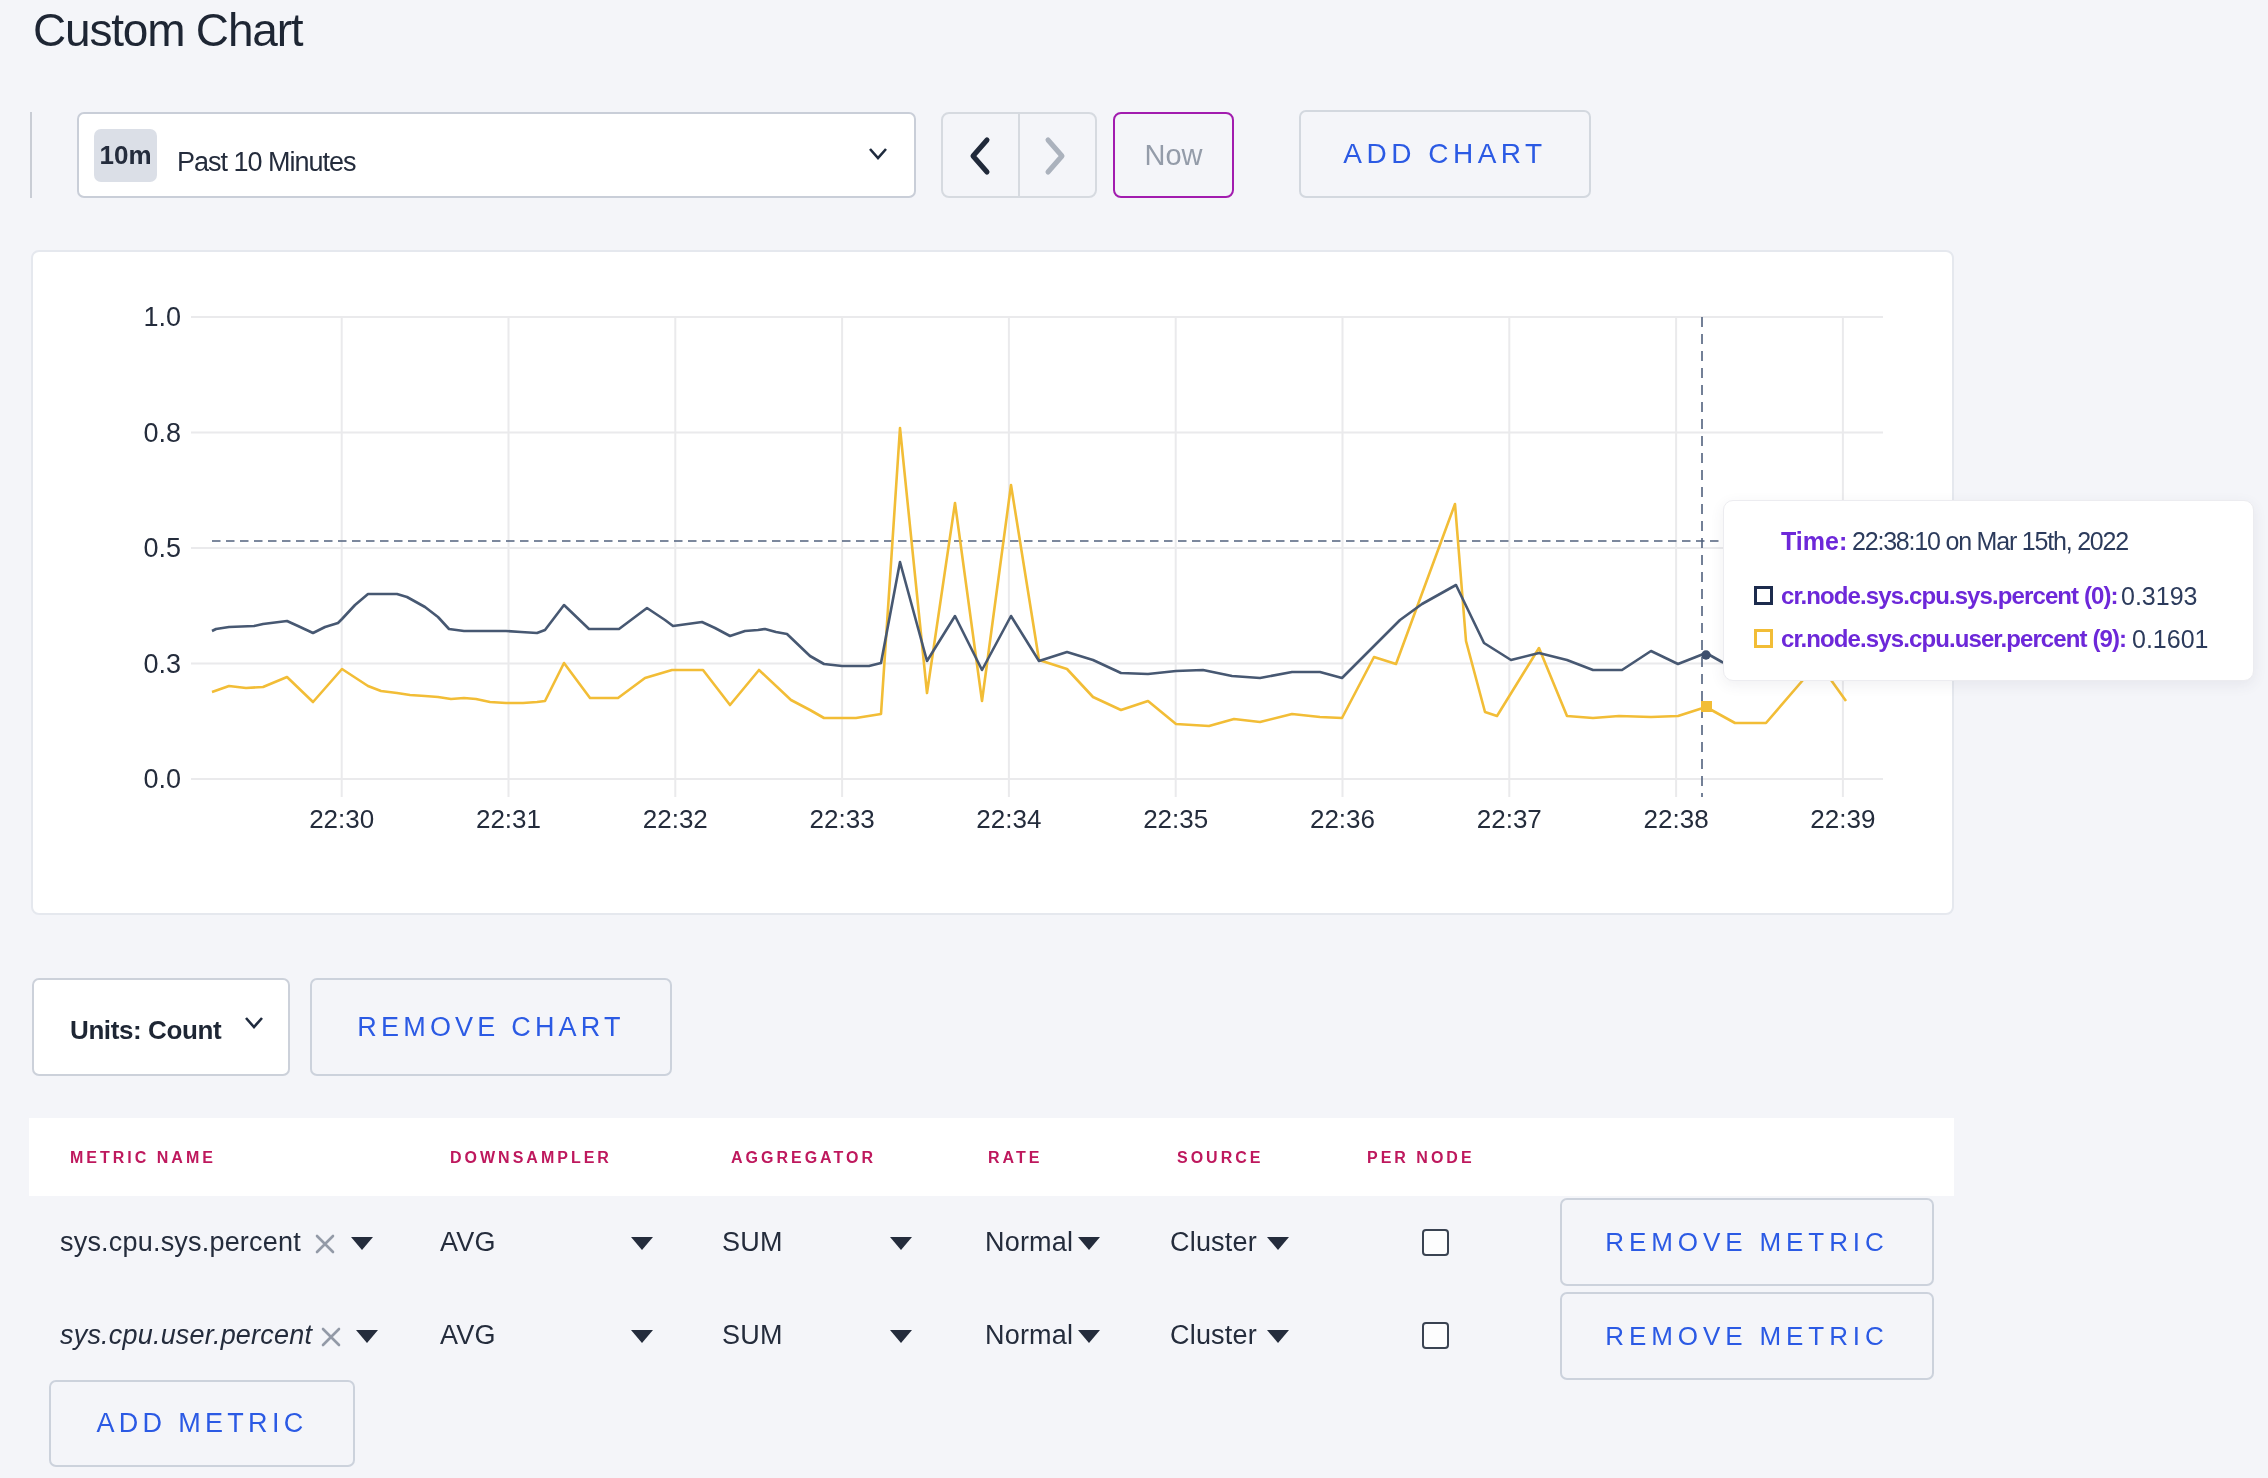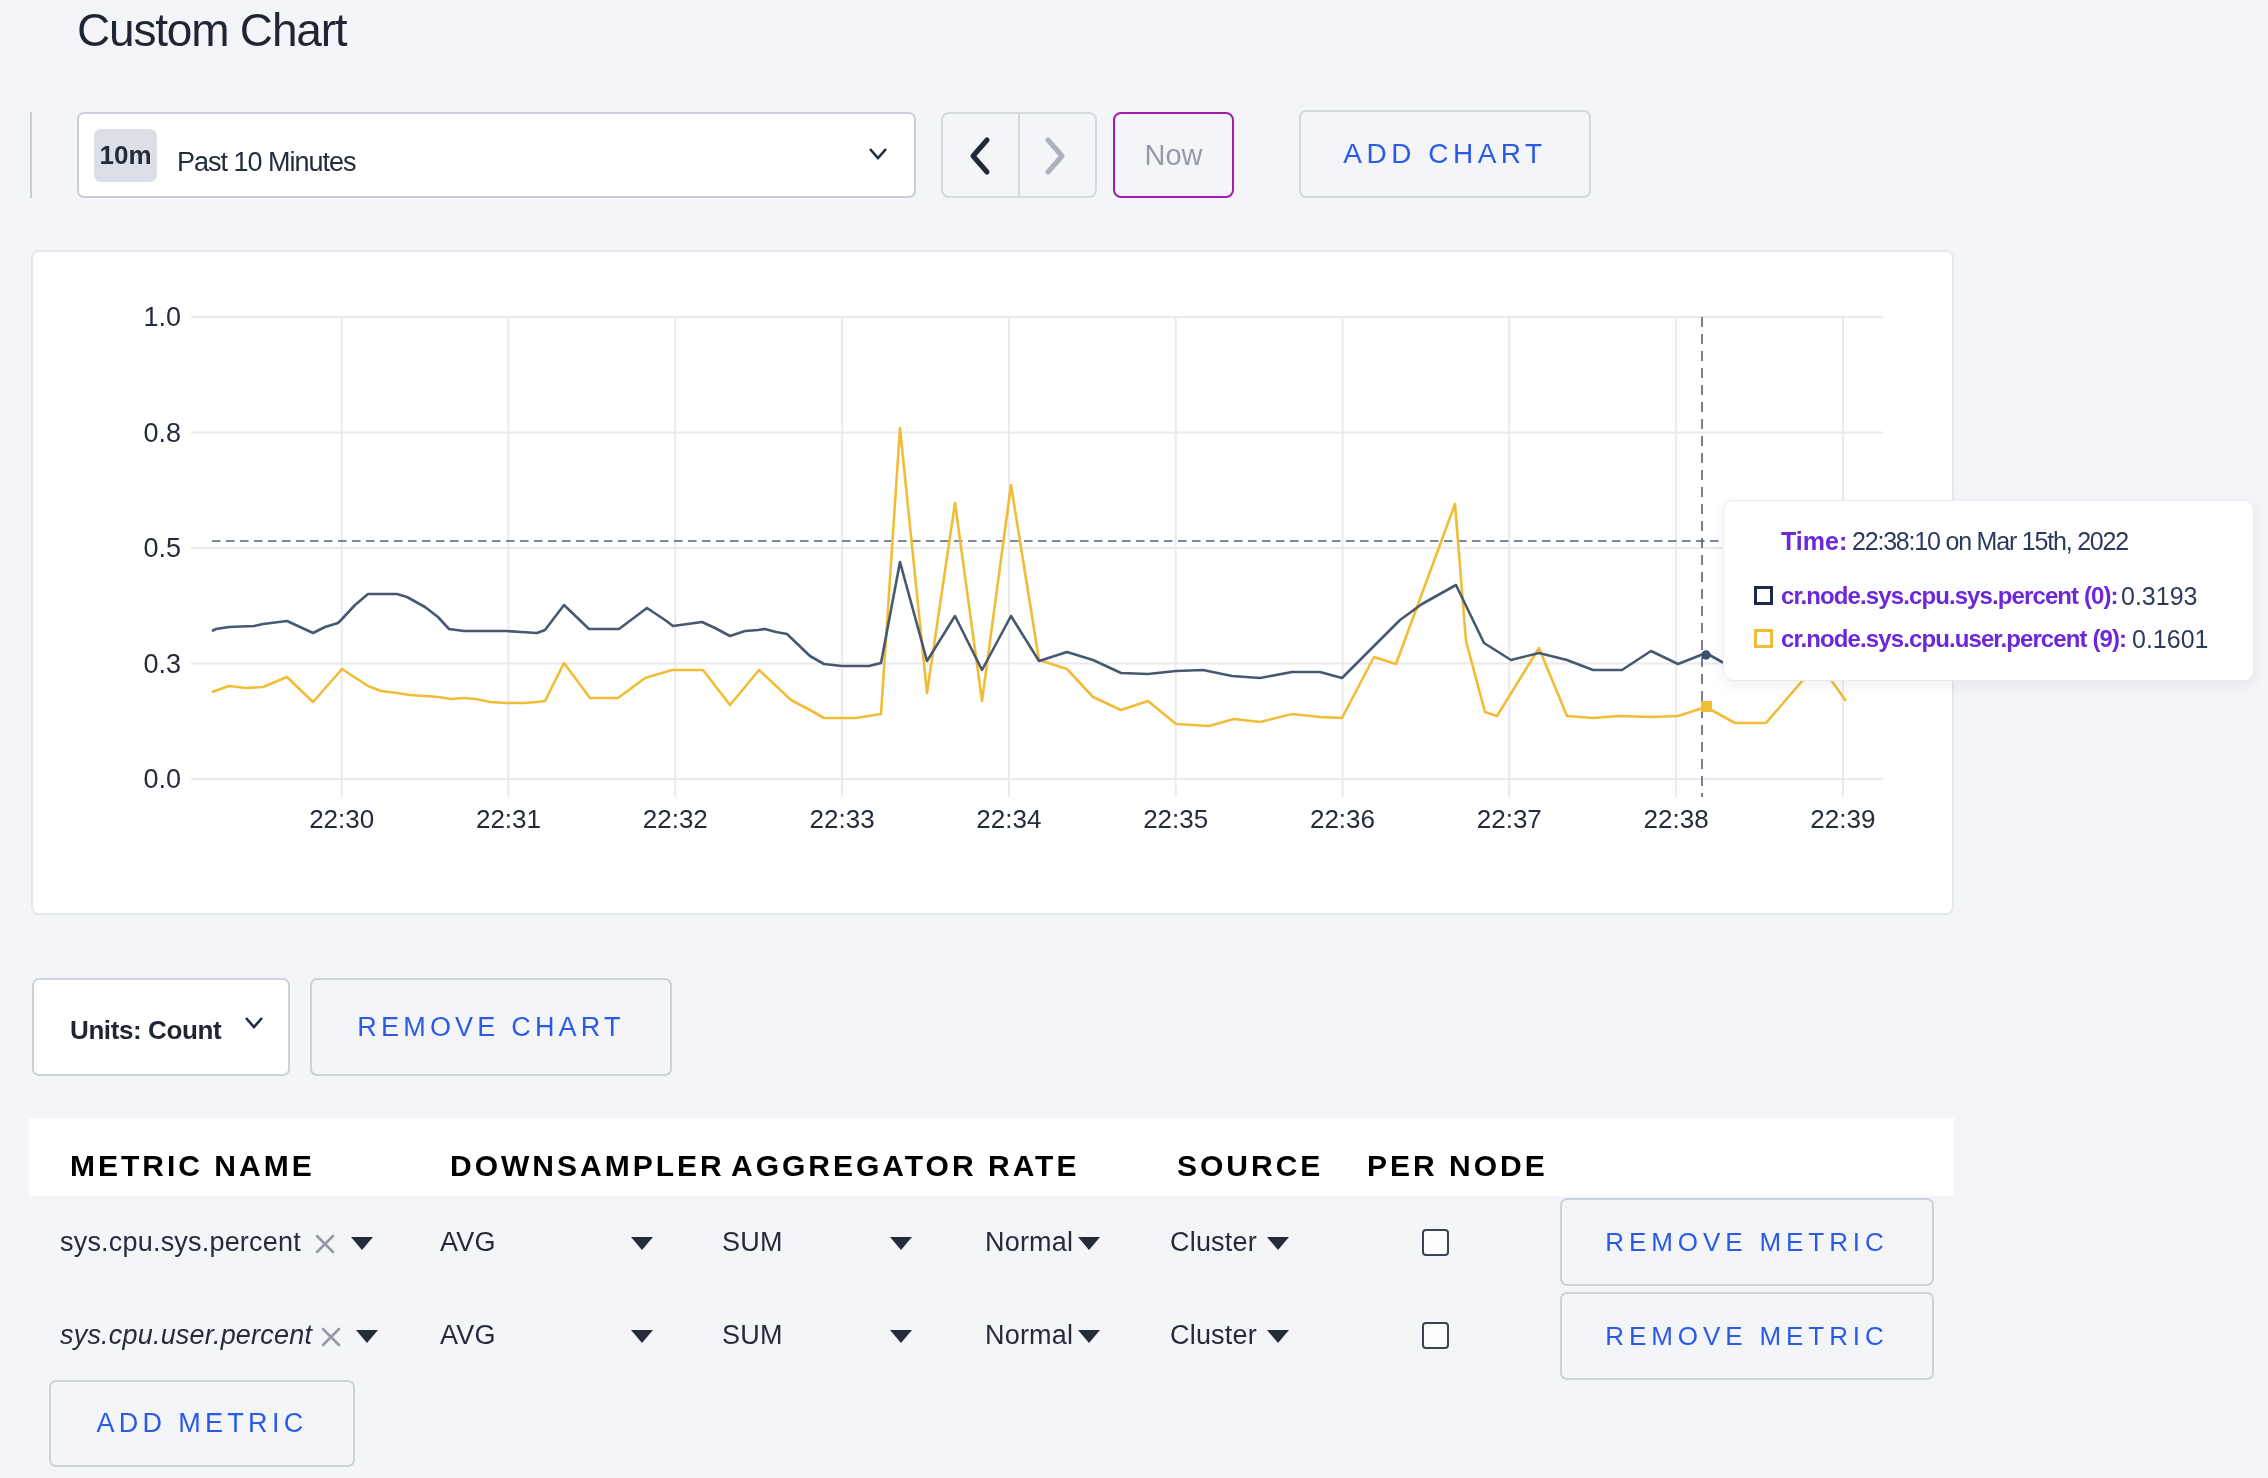--- a/index.html
+++ b/index.html
@@ -1,18 +1,18 @@
 <!DOCTYPE html>
 <html><head>
 <meta charset="utf-8">
 <style>
   * { margin:0; padding:0; box-sizing:border-box; }
   html,body { width:2268px; height:1478px; background:#f4f5f9; font-family:"Liberation Sans", sans-serif; position:relative; overflow:hidden; }
   .abs { position:absolute; }
-  .title { left:33px; top:3px; font-size:46px; color:#1e2634; font-weight:500; letter-spacing:-1.2px;margin-left:44px; }
+  .title { left:33px; top:3px; font-size:46px; color:#1e2634; font-weight:500; letter-spacing:-1.2px; }
   .vdiv { left:30px; top:112px; width:2px; height:86px; background:#c9cdd5; }
   .dropdown { left:77px; top:112px; width:839px; height:86px; background:#fff; border:2px solid #c9ced8; border-radius:7px; }
   .badge { left:94px; top:129px; width:63px; height:53px; background:#dbdfe7; border-radius:7px; color:#242c3c; font-size:26px; font-weight:bold; text-align:center; line-height:53px; }
   .ddlabel { left:177px; top:147px; font-size:27px; color:#242c3c; font-weight:500; letter-spacing:-1px; }
   .chev { width:24px; height:24px; }
   .navgrp { left:941px; top:112px; width:156px; height:86px; border:2px solid #d6dae0; border-radius:8px; }
   .navdiv { left:1018px; top:114px; width:2px; height:82px; background:#d6dae0; }
   .btn { border:2px solid #a21caf; border-radius:8px; text-align:center; }
   .now { left:1113px; top:112px; width:121px; height:86px; font-size:29px; color:#949ca9; line-height:82px; font-weight:500; }
   .bluebtn { color:#2b5ae4; letter-spacing:3.5px; font-weight:400; }
@@ -20,21 +20,21 @@
   .card { left:31px; top:250px; width:1923px; height:665px; background:#fff; border:2px solid #e5e8ee; border-radius:8px; }
   .tooltip { left:1723px; top:500px; width:531px; height:181px; background:#fff; border:1px solid #ececf0; border-radius:10px; box-shadow:0 4px 14px rgba(60,70,90,0.08); z-index:5; }
   .tt-row { position:absolute; left:0; width:100%; white-space:nowrap; }
   .tt-label { font-weight:bold; color:#6d28d9; font-size:25px; }
   .tt-val { color:#2c3b5c; font-size:25px; }
   .tt-icon { position:absolute; width:19px; height:19px; border:3px solid #1c2b4d; background:#fff; }
   .units { left:32px; top:978px; width:258px; height:98px; background:#fff; border:2px solid #ccd1da; border-radius:7px; }
   .unitslabel { left:70px; top:1015px; font-size:26px; font-weight:bold; color:#1e2634; letter-spacing:-0.4px; }
   .removechart { left:310px; top:978px; width:362px; height:98px; font-size:27px; line-height:94px; border-radius:7px; border-color:#ccd2dc; letter-spacing:4.2px; }
   .thead { left:29px; top:1118px; width:1925px; height:78px; background:#fff; }
-  .th { position:absolute; top:1149px; font-size:30px; font-weight:bold; color:#000000; letter-spacing:3px; }
+  .th { position:absolute; top:1149px; font-size:16px; font-weight:bold; color:#be185d; letter-spacing:3px; }
   .cell { position:absolute; font-size:27px; color:#242c3c; letter-spacing:0.2px; }
   .tri { position:absolute; width:0; height:0; border-left:11px solid transparent; border-right:11px solid transparent; border-top:13px solid #242c3c; }
   .cbox { position:absolute; width:27px; height:27px; border:2px solid #3a4352; border-radius:4px; background:#fdfdfe; }
   .rmbtn { position:absolute; left:1560px; width:374px; height:88px; border:2px solid #ccd2dc; border-radius:7px; font-size:26px; letter-spacing:4.9px; color:#2b5ae4; font-weight:400; text-align:center; }
   .addmetric { left:49px; top:1380px; width:306px; height:87px; font-size:27px; line-height:83px; border-radius:7px; border-color:#ccd2dc; letter-spacing:4.3px; }
 </style>
 </head>
 <body>
   <div class="abs title">Custom Chart</div>
   <div class="abs vdiv"></div>

